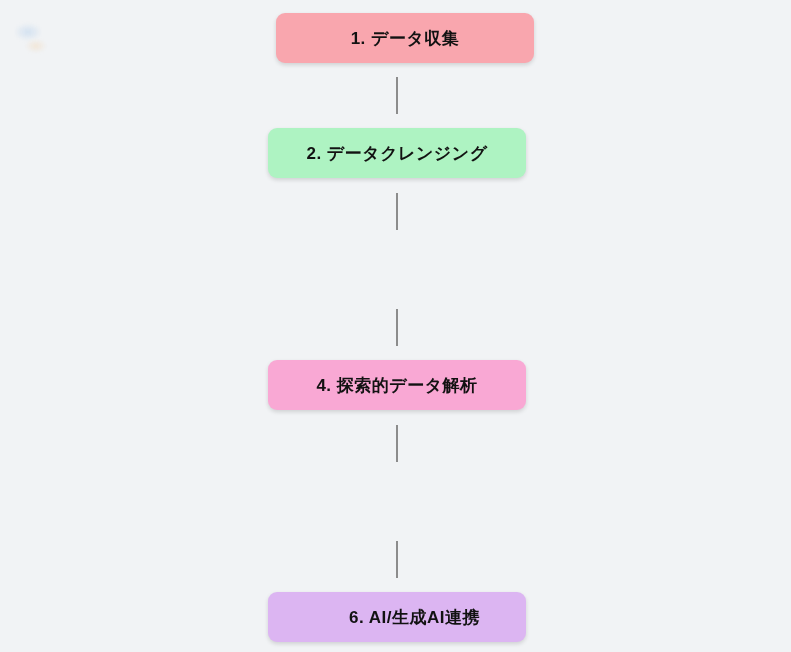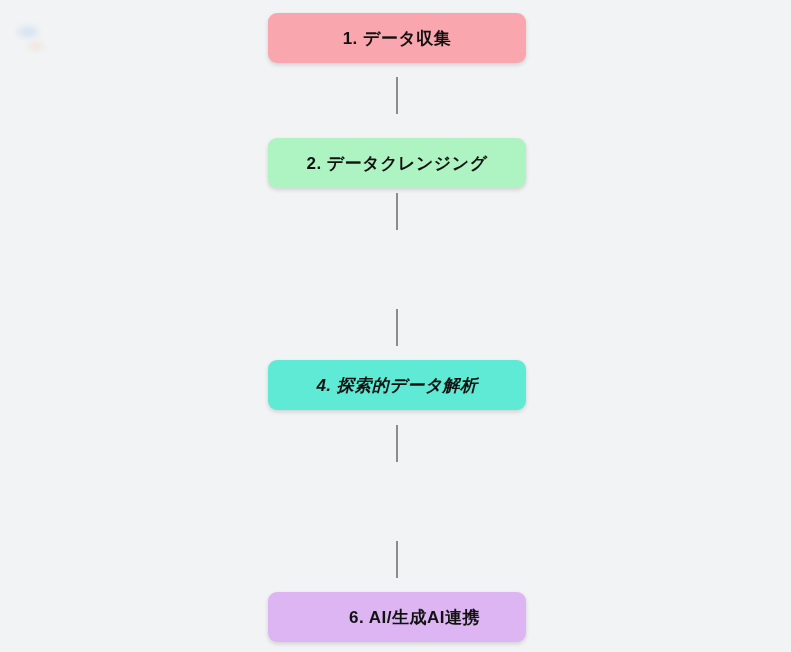--- a/index.html
+++ b/index.html
@@ -44,22 +44,22 @@
     letter-spacing: 0.5px;
     white-space: nowrap;
   }
   .connector {
     position: absolute;
     left: 396px;
     width: 2px;
     height: 37px;
   }
   
-  .n0 { top: 13px; }
-  .n1 { top: 128px; margin-top: 10px; }
+  .n0 { top: 13px; margin-left: 8px; }
+  .n1 { top: 128px; }
   .n2 { top: 244px; }
   .n3 { top: 360px; }
   .n4 { top: 476px; }
   .n5 { top: 592px; padding-left: 35px; }
   .c0 { top: 77px; }
   .c1 { top: 193px; }
   .c2 { top: 309px; }
   .c3 { top: 425px; }
   .c4 { top: 541px; }
 </style>
@@ -78,21 +78,21 @@
 
   <div class="node n1" style="background: rgb(174, 243, 194);">
     <span class="node-label">2. データクレンジング</span>
   </div>
 
   <div class="connector c1" style="background: rgb(140, 140, 140);"></div>
 
 
   <div class="connector c2" style="background: rgb(140, 140, 140);"></div>
 
-  <div class="node n3" style="background: #5eead4; font-style: italic;">
+  <div class="node n3" style="background: #f9a8d4;">
     <span class="node-label">4. 探索的データ解析</span>
   </div>
 
   <div class="connector c3" style="background: rgb(140, 140, 140);"></div>
 
 
   <div class="connector c4" style="background: rgb(140, 140, 140);"></div>
 
   <div class="node n5" style="background: rgb(220, 181, 242);">
     <span class="node-label">6. AI/生成AI連携</span>

